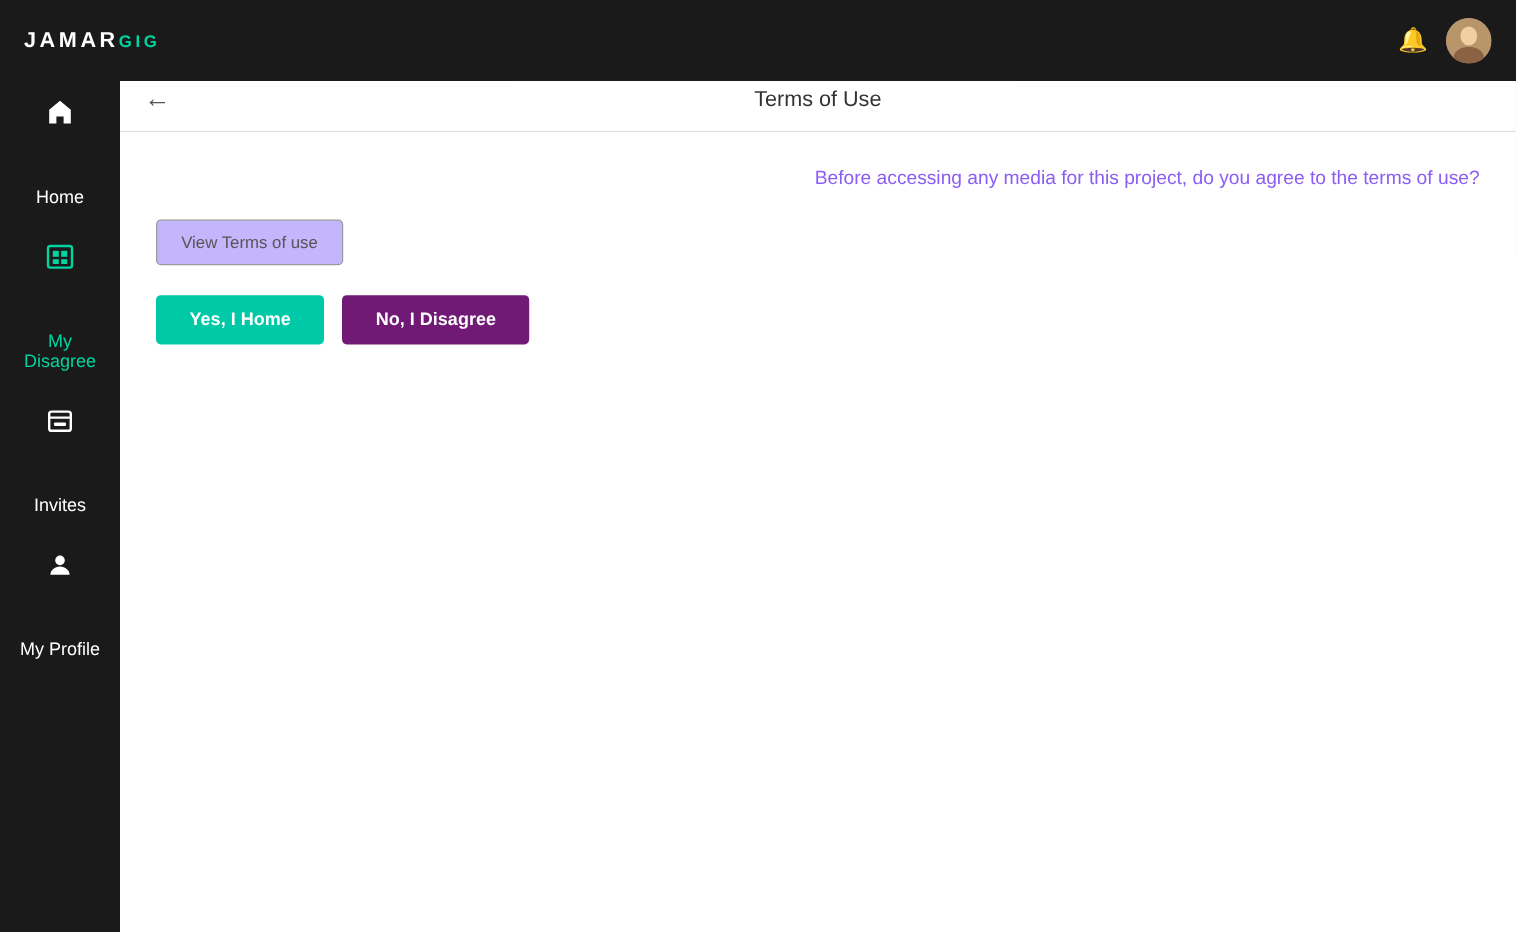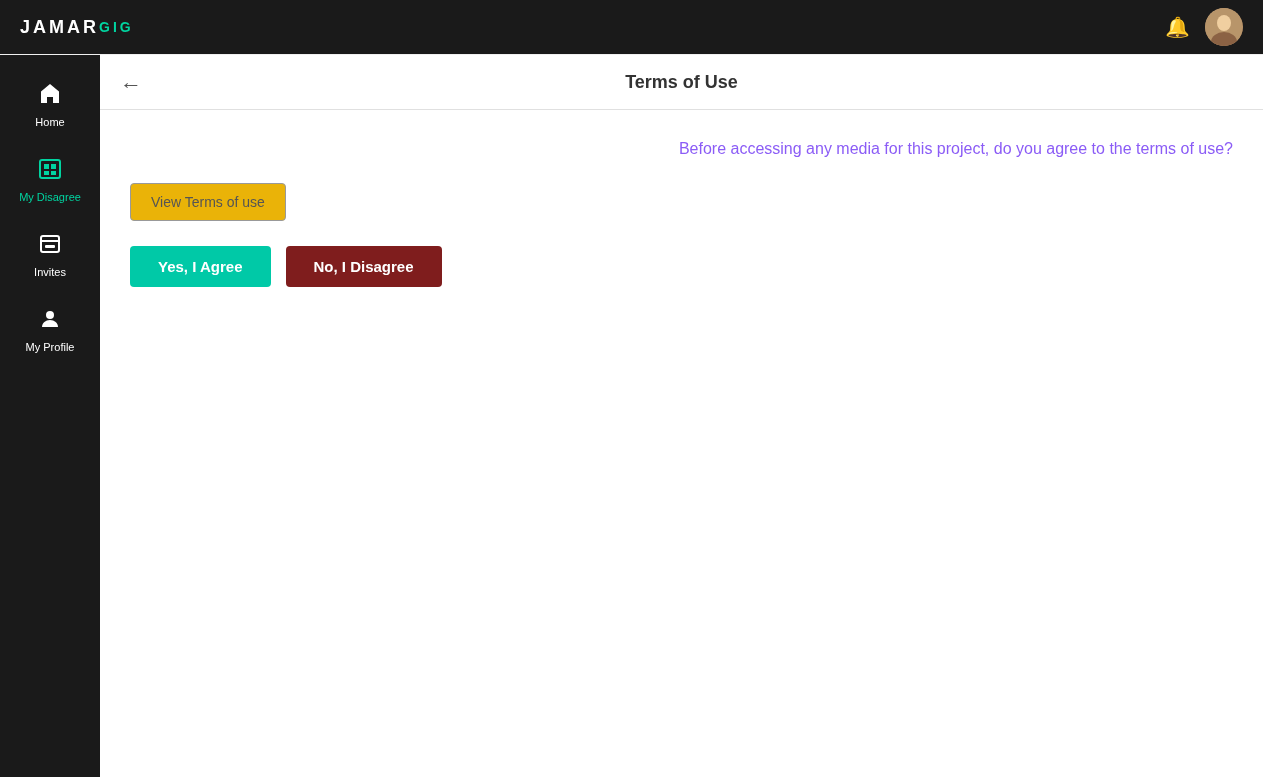--- a/index.html
+++ b/index.html
@@ -1,21 +1,21 @@
 <!DOCTYPE html>
 <html><head>
   <meta charset="utf-8">
   <style>
     * { margin: 0; padding: 0; box-sizing: border-box; }
     body { font-family: Arial, sans-serif; width: 1263px; height: 777px; overflow: hidden; background: #f0f0f0; }
 
     
     .navbar {
       width: 100%;
-      height: 54px;
+      height: 67px;
       background: #1a1a1a;
       display: flex;
       align-items: center;
       justify-content: space-between;
       padding: 0 20px;
       position: fixed;
       top: 0;
       left: 0;
       z-index: 100;
     }
@@ -99,22 +99,23 @@
       text-align: center;
       gap: 4px;
     }
     .sidebar-item.active {
       color: #00d4a0;
     }
     .sidebar-item-icon {
       font-size: 22px;
     }
     .sidebar-item-label {
-      font-size: 11px;
+      font-size: 15px;
       color: inherit;
+      margin-top: 40px;
     }
 
     
     .content {
       flex: 1;
       background: #f5f5f5;
       display: flex;
       flex-direction: column;
     }
 
@@ -135,42 +136,42 @@
       background: none;
       border: none;
       padding: 0;
       line-height: 1;
     }
     .page-title {
       position: absolute;
       left: 50%;
       transform: translateX(-50%);
       font-size: 18px;
-      font-weight: bold;
+      font-weight: normal;
       color: #333;
     }
 
     
     .main-area {
       flex: 1;
       background: #ffffff;
       margin: 0;
       padding: 30px;
     }
 
     .terms-question {
       font-size: 16px;
       color: #8b5cf6;
       margin-bottom: 25px;
       text-align: right;
     }
 
     .view-terms-btn {
       border: 1.5px solid #999;
-      background: #eab308;
+      background: #c4b5fd;
       color: #555;
       padding: 10px 20px;
       border-radius: 4px;
       font-size: 14px;
       cursor: pointer;
       margin-bottom: 25px;
       display: block;
     }
 
     .action-buttons {
@@ -183,21 +184,21 @@
       color: #fff;
       border: none;
       padding: 12px 28px;
       border-radius: 4px;
       font-size: 15px;
       font-weight: 600;
       cursor: pointer;
     }
 
     .disagree-btn {
-      background: #7f1d1d;
+      background: #701a75;
       color: #fff;
       border: none;
       padding: 12px 28px;
       border-radius: 4px;
       font-size: 15px;
       font-weight: 600;
       cursor: pointer;
     }
   </style>
 </head>
@@ -276,19 +277,19 @@
       <button class="back-btn">←</button>
       <span class="page-title">Terms of Use</span>
     </div>
 
     <div class="main-area">
       <p class="terms-question">Before accessing any media for this project, do you agree to the terms of use?</p>
 
       <button class="view-terms-btn">View Terms of use</button>
 
       <div class="action-buttons">
-        <button class="agree-btn">Yes, I Agree</button>
+        <button class="agree-btn">Yes, I Home</button>
         <button class="disagree-btn">No, I Disagree</button>
       </div>
     </div>
 
   </div>
 </div>
 
 </body></html>

